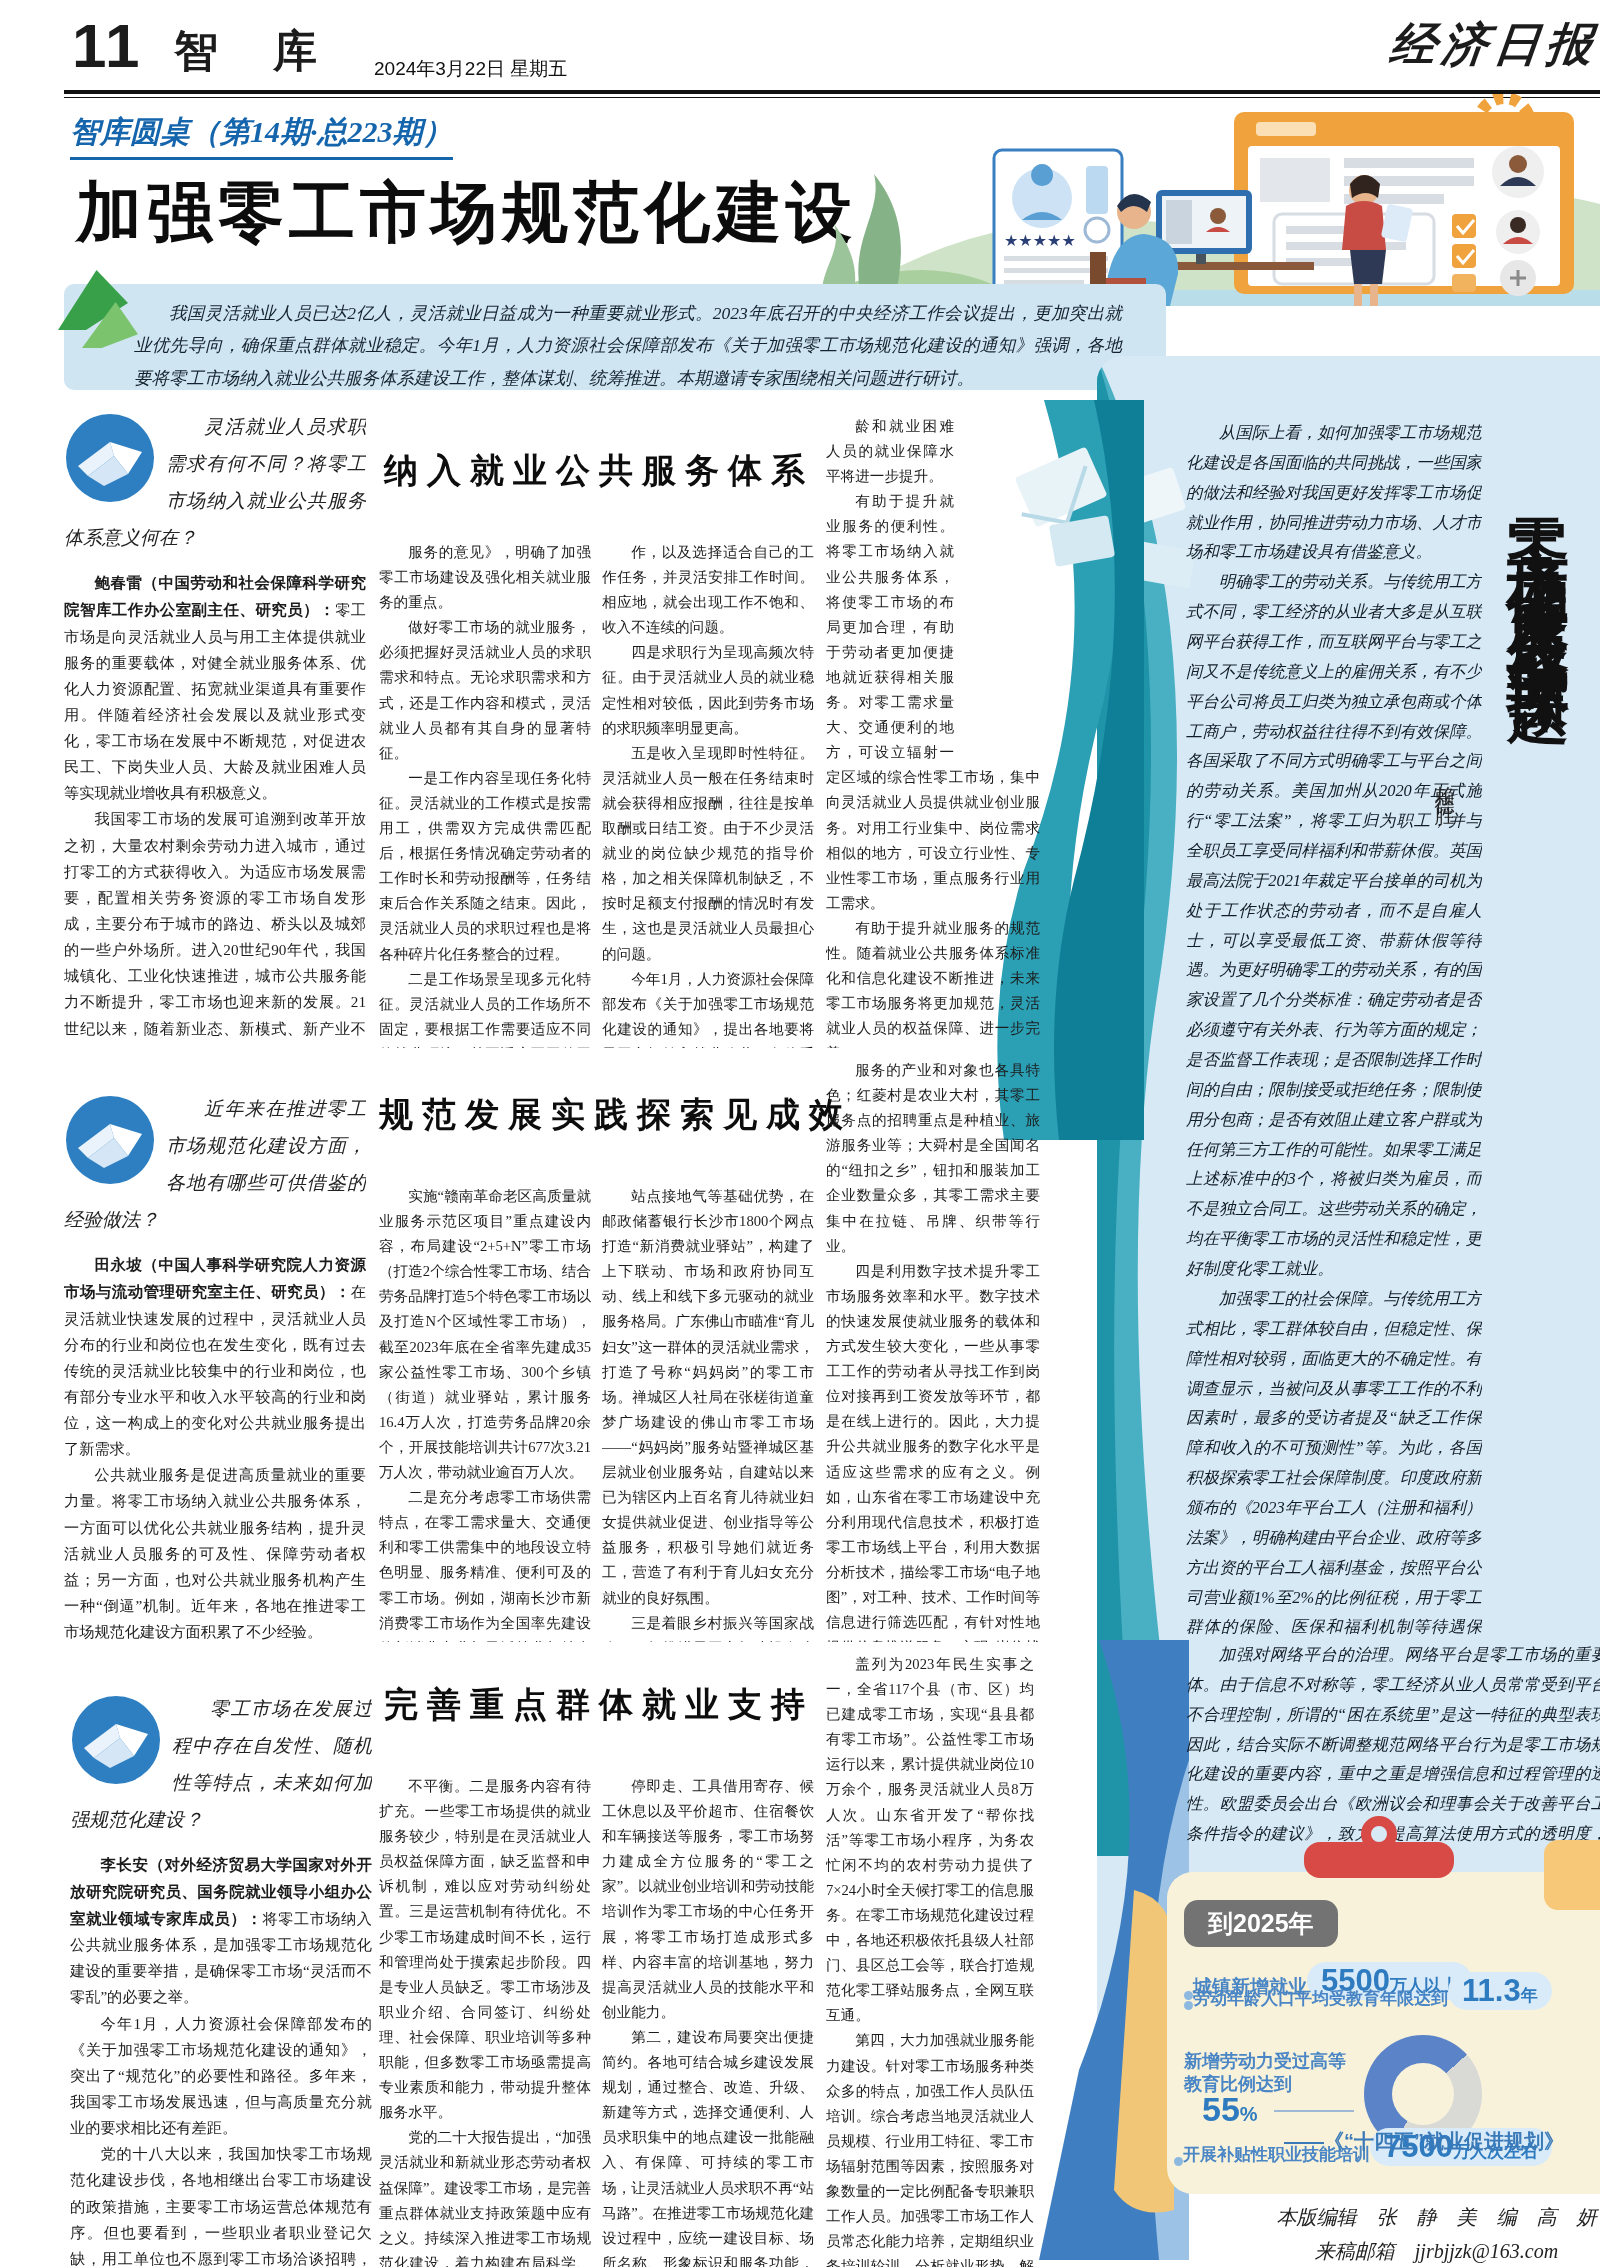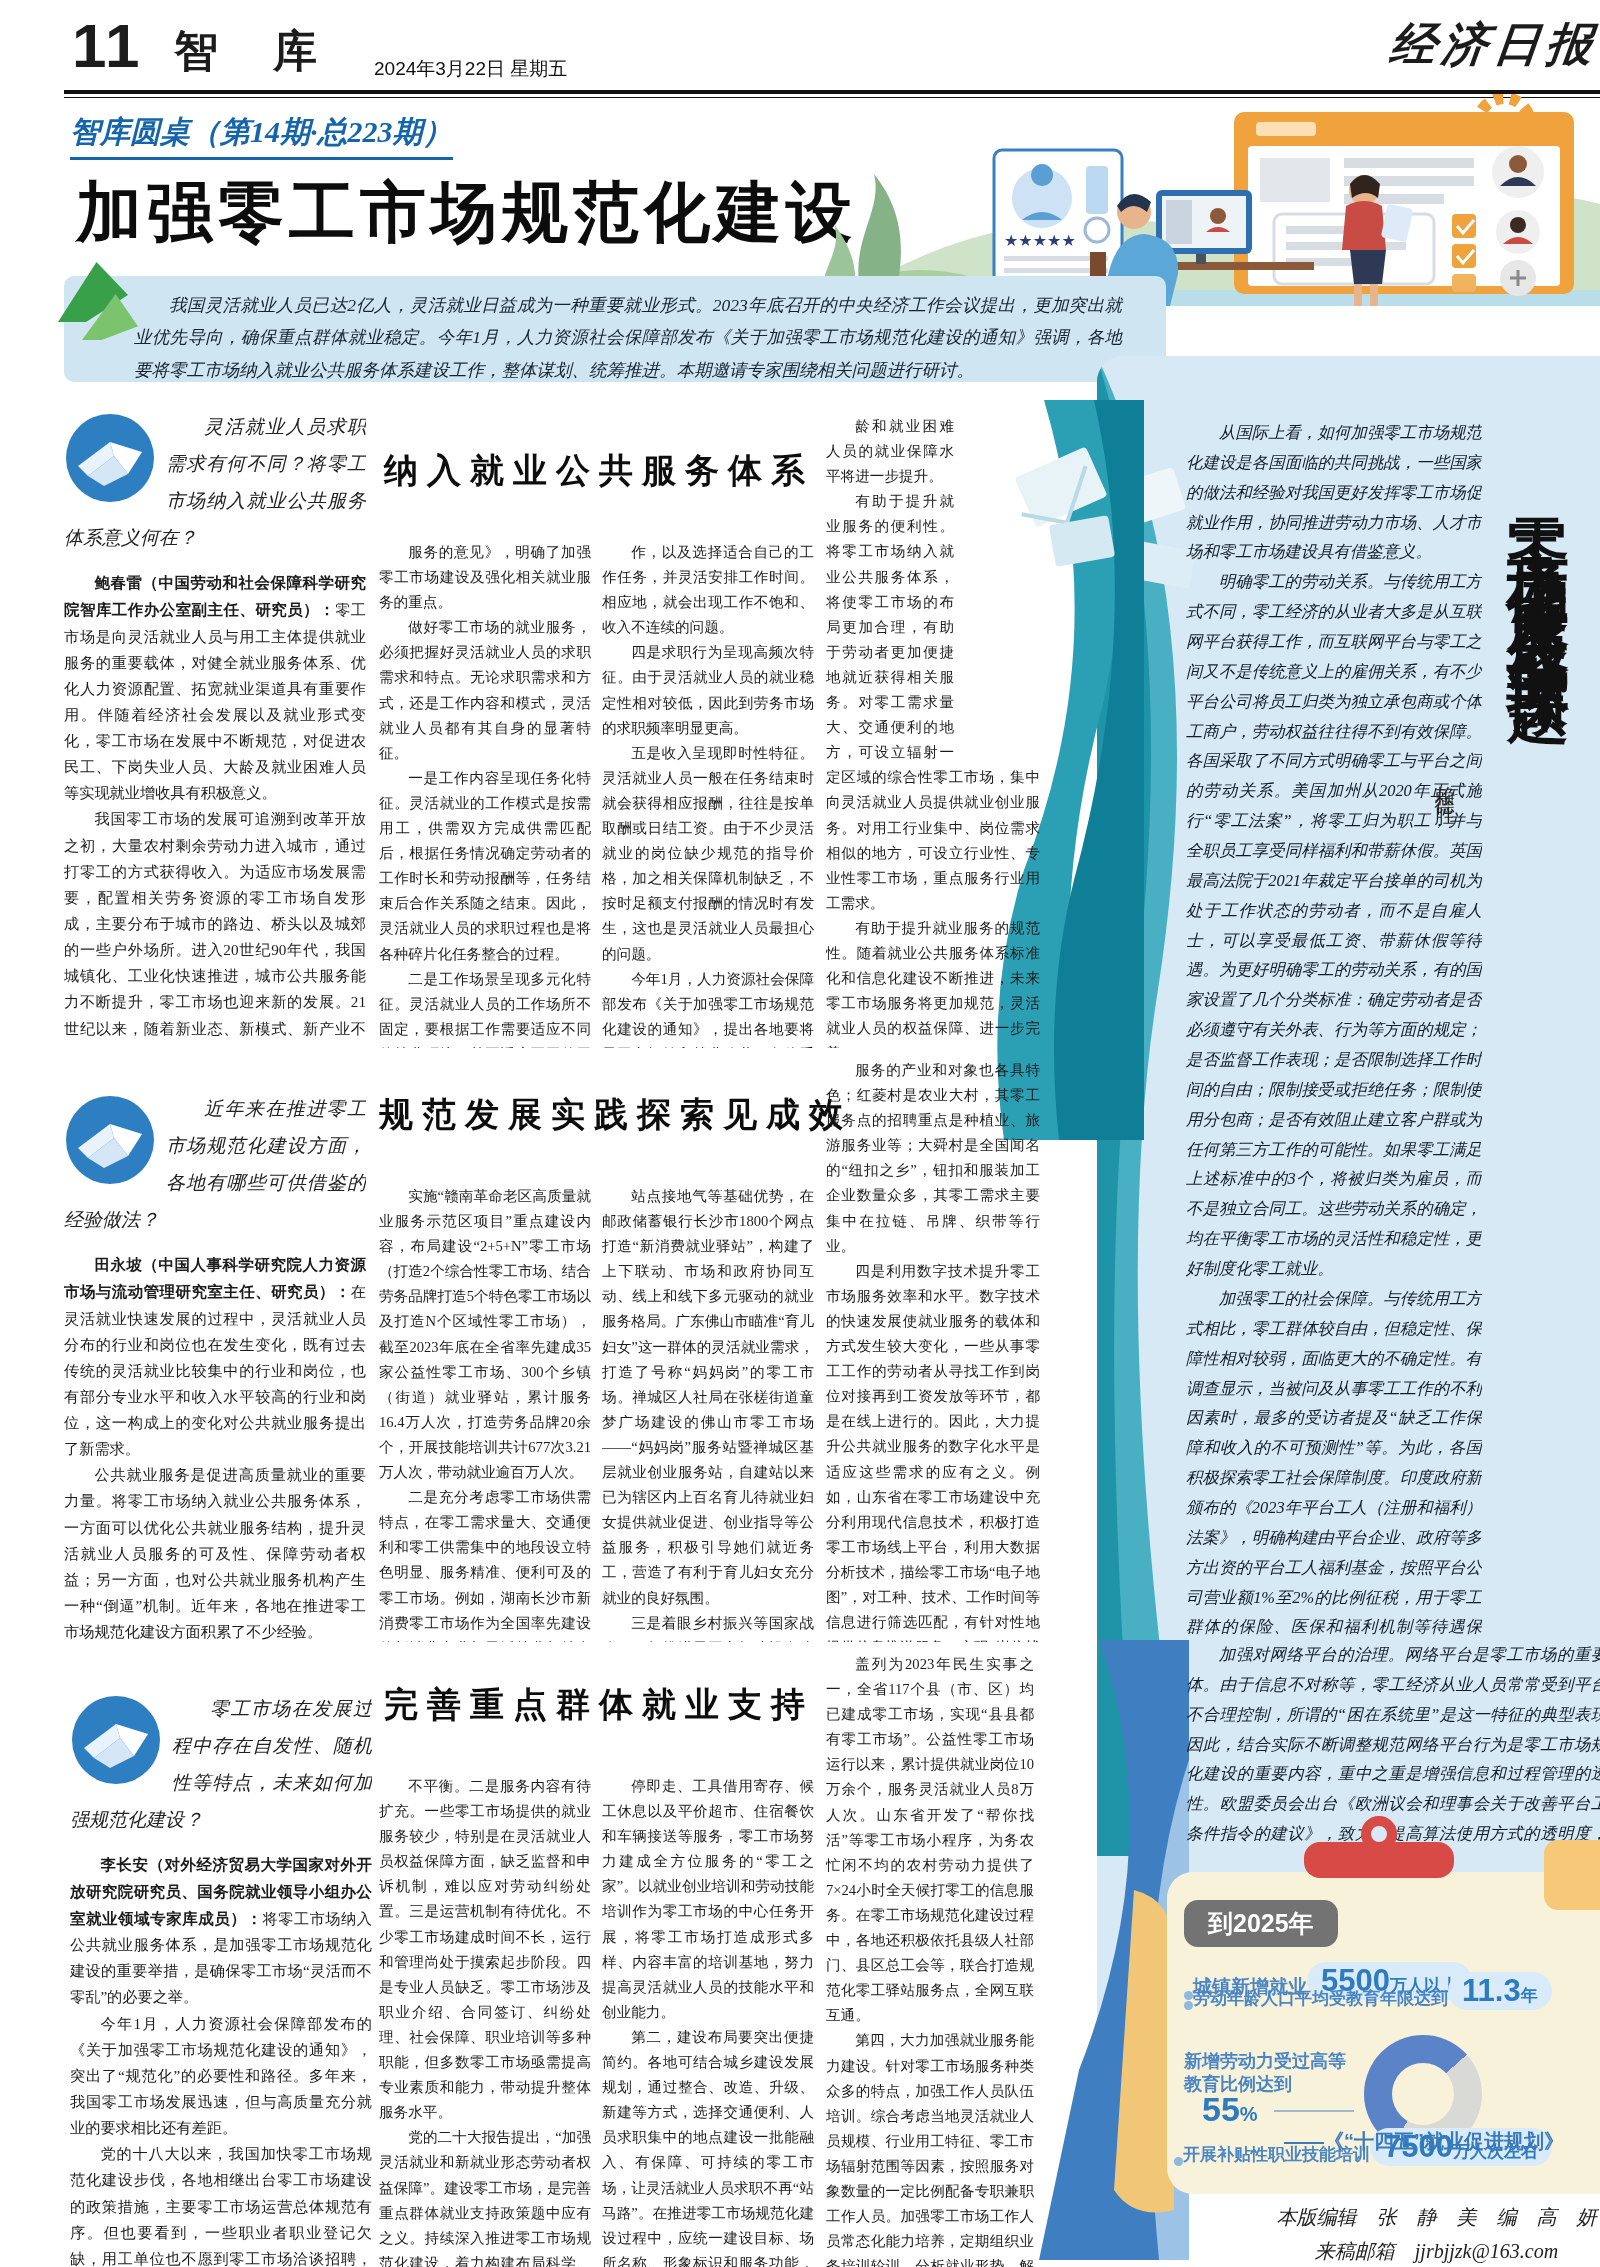--- a/index.html
+++ b/index.html
@@ -14,21 +14,21 @@
   .masthead{position:absolute;right:6px;top:6px;font-style:italic;font-weight:900;font-size:46px;
             letter-spacing:6px;transform:skewX(-6deg);}
   .rule{position:absolute;left:30px;top:90px;width:1540px;border-top:4px solid #111;}
   .rule:after{content:"";position:absolute;left:0;top:3px;width:1540px;border-top:1px solid #111;}
   
   .banner{position:absolute;left:36px;top:112px;font-style:italic;font-weight:900;font-size:30px;
           color:#1565ad;border-bottom:3px solid #1565ad;padding-bottom:4px;}
   .headline{position:absolute;left:42px;top:168px;width:760px;font-family:"Liberation Sans","DejaVu Sans",sans-serif;
             font-weight:900;font-size:66px;letter-spacing:5px;color:#0c0c0c;white-space:nowrap;}
   
-  .intro{position:absolute;left:30px;top:276px;width:1102px;height:106px;background:#cfe5f2;border-radius:10px;}
+  .intro{position:absolute;left:30px;top:284px;width:1102px;height:106px;background:#cfe5f2;border-radius:10px;}
   .intro .green1{position:absolute;left:-6px;top:-14px;width:70px;height:60px;background:#39a04a;
                  clip-path:polygon(0 100%,55% 0,100% 55%,40% 100%);}
   .intro .green2{position:absolute;left:18px;top:18px;width:56px;height:46px;background:#7cc36d;
                  clip-path:polygon(0 100%,60% 0,100% 70%,35% 100%);}
   .intro p{margin:0;padding:13px 44px 0 70px;font-style:italic;font-size:17.5px;line-height:1.85;
            text-align:justify;text-indent:2em;color:#15232e;}
   
   .qacol,.bodycol{position:absolute;overflow:hidden;}
   .bodycol p,.qacol p{margin:0;font-size:14.6px;line-height:1.72;text-align:justify;text-indent:2em;}
   .qacol p{font-size:15.2px;}

